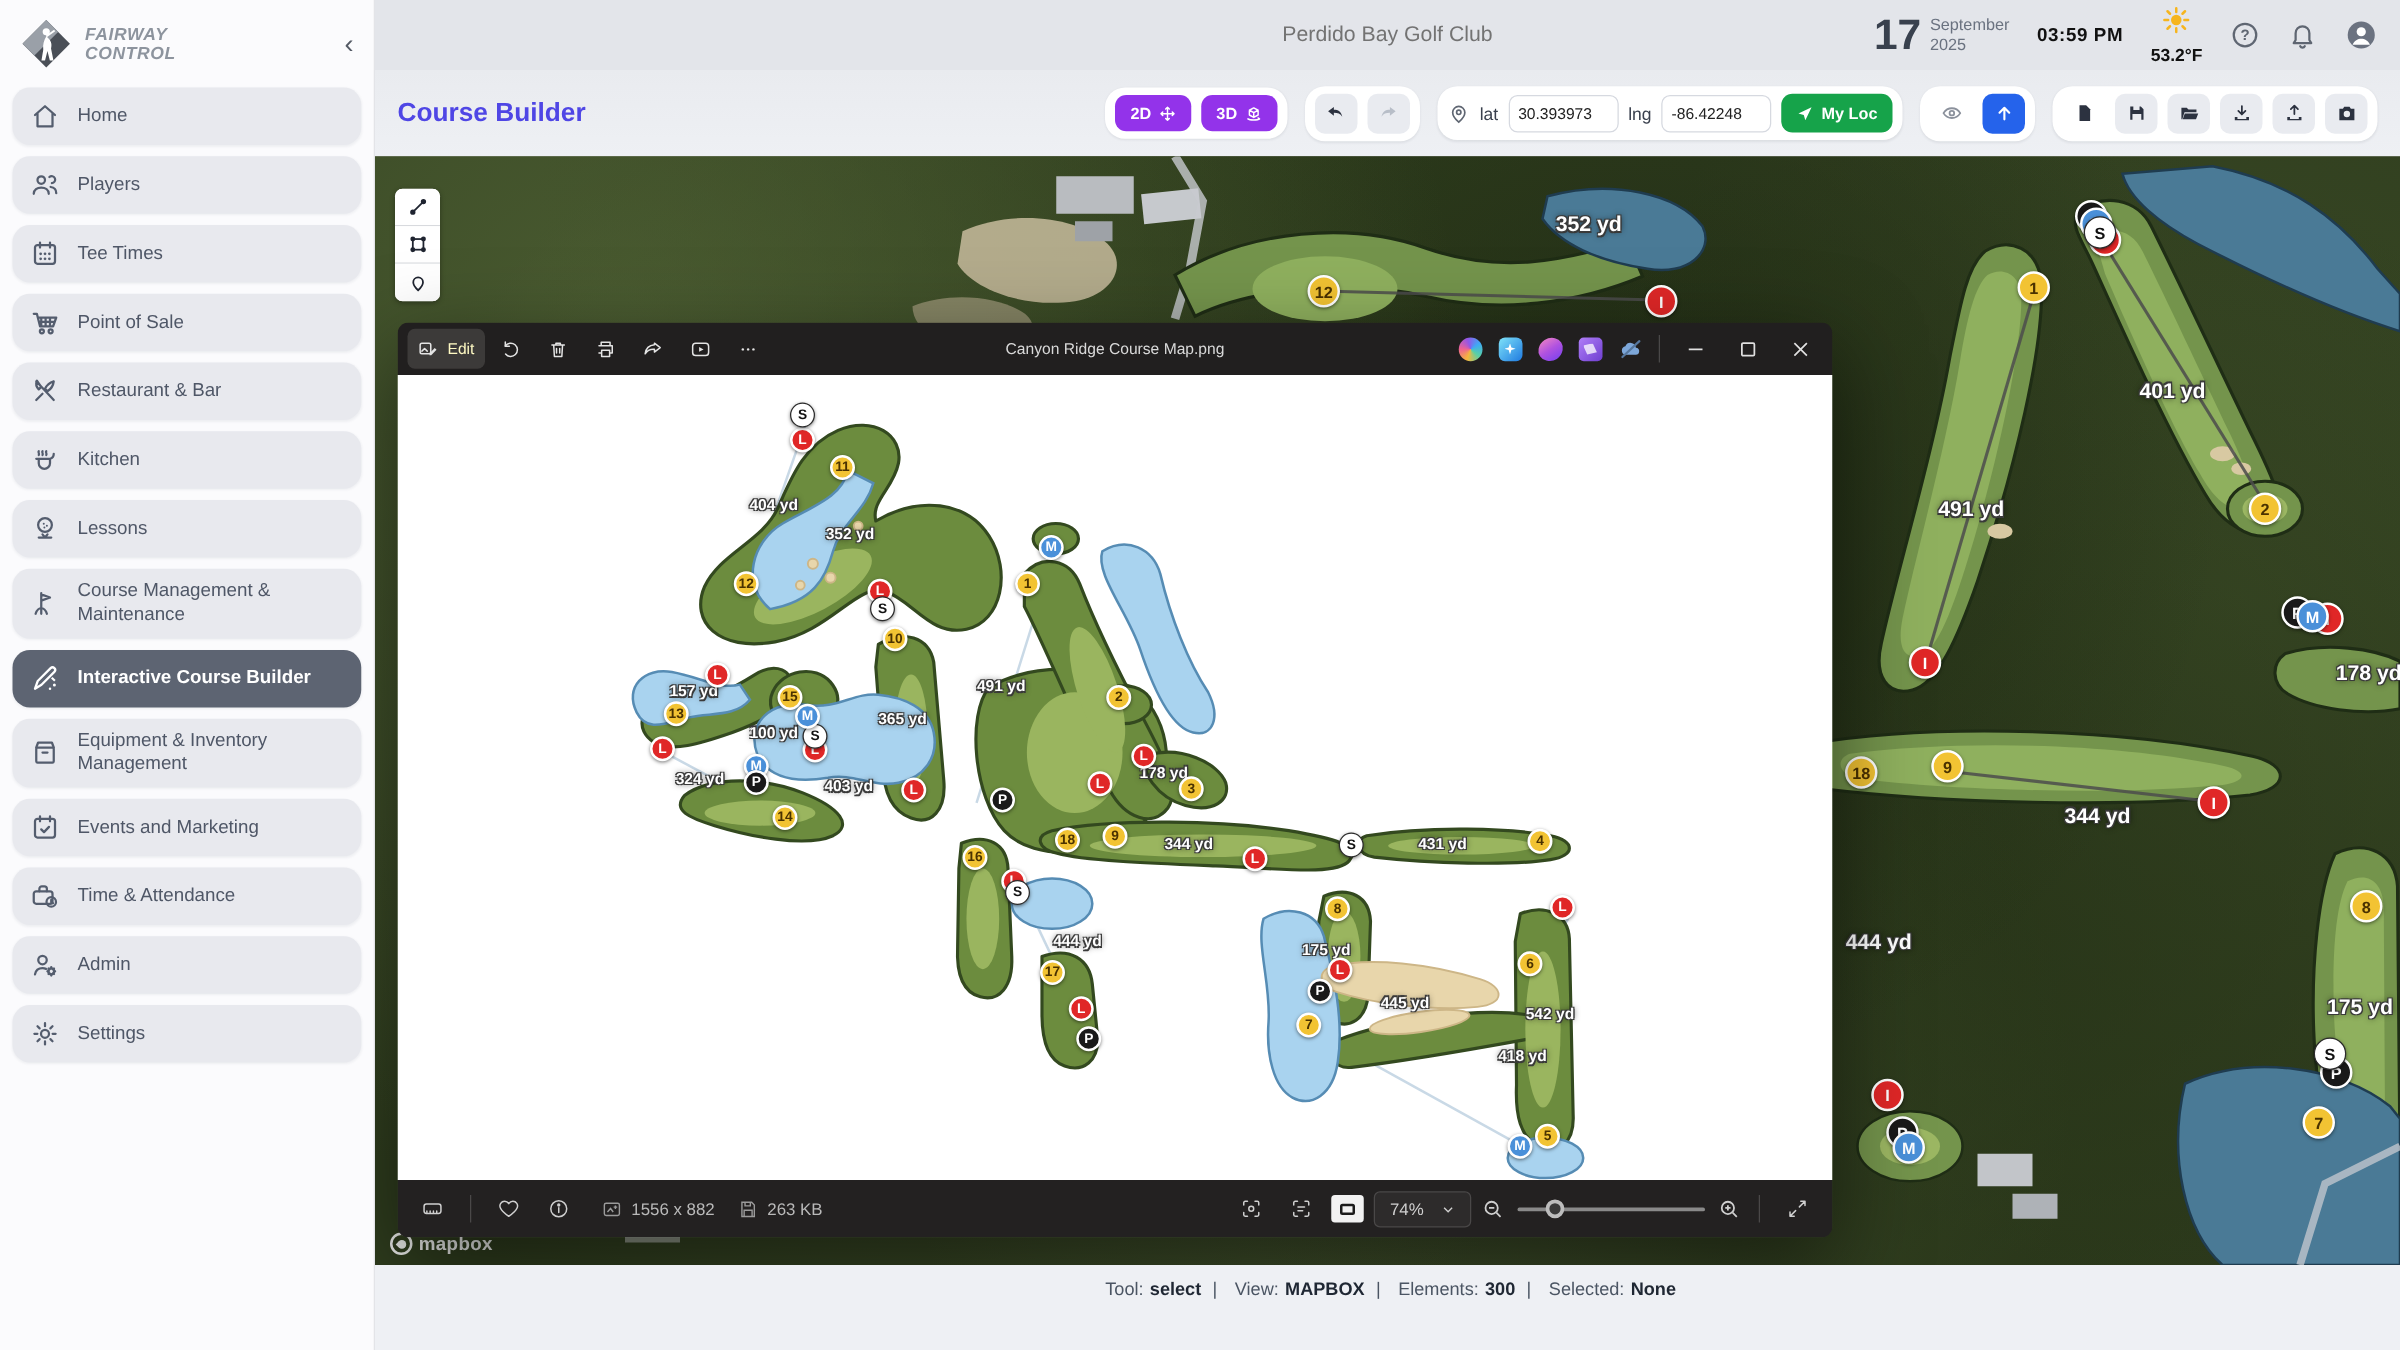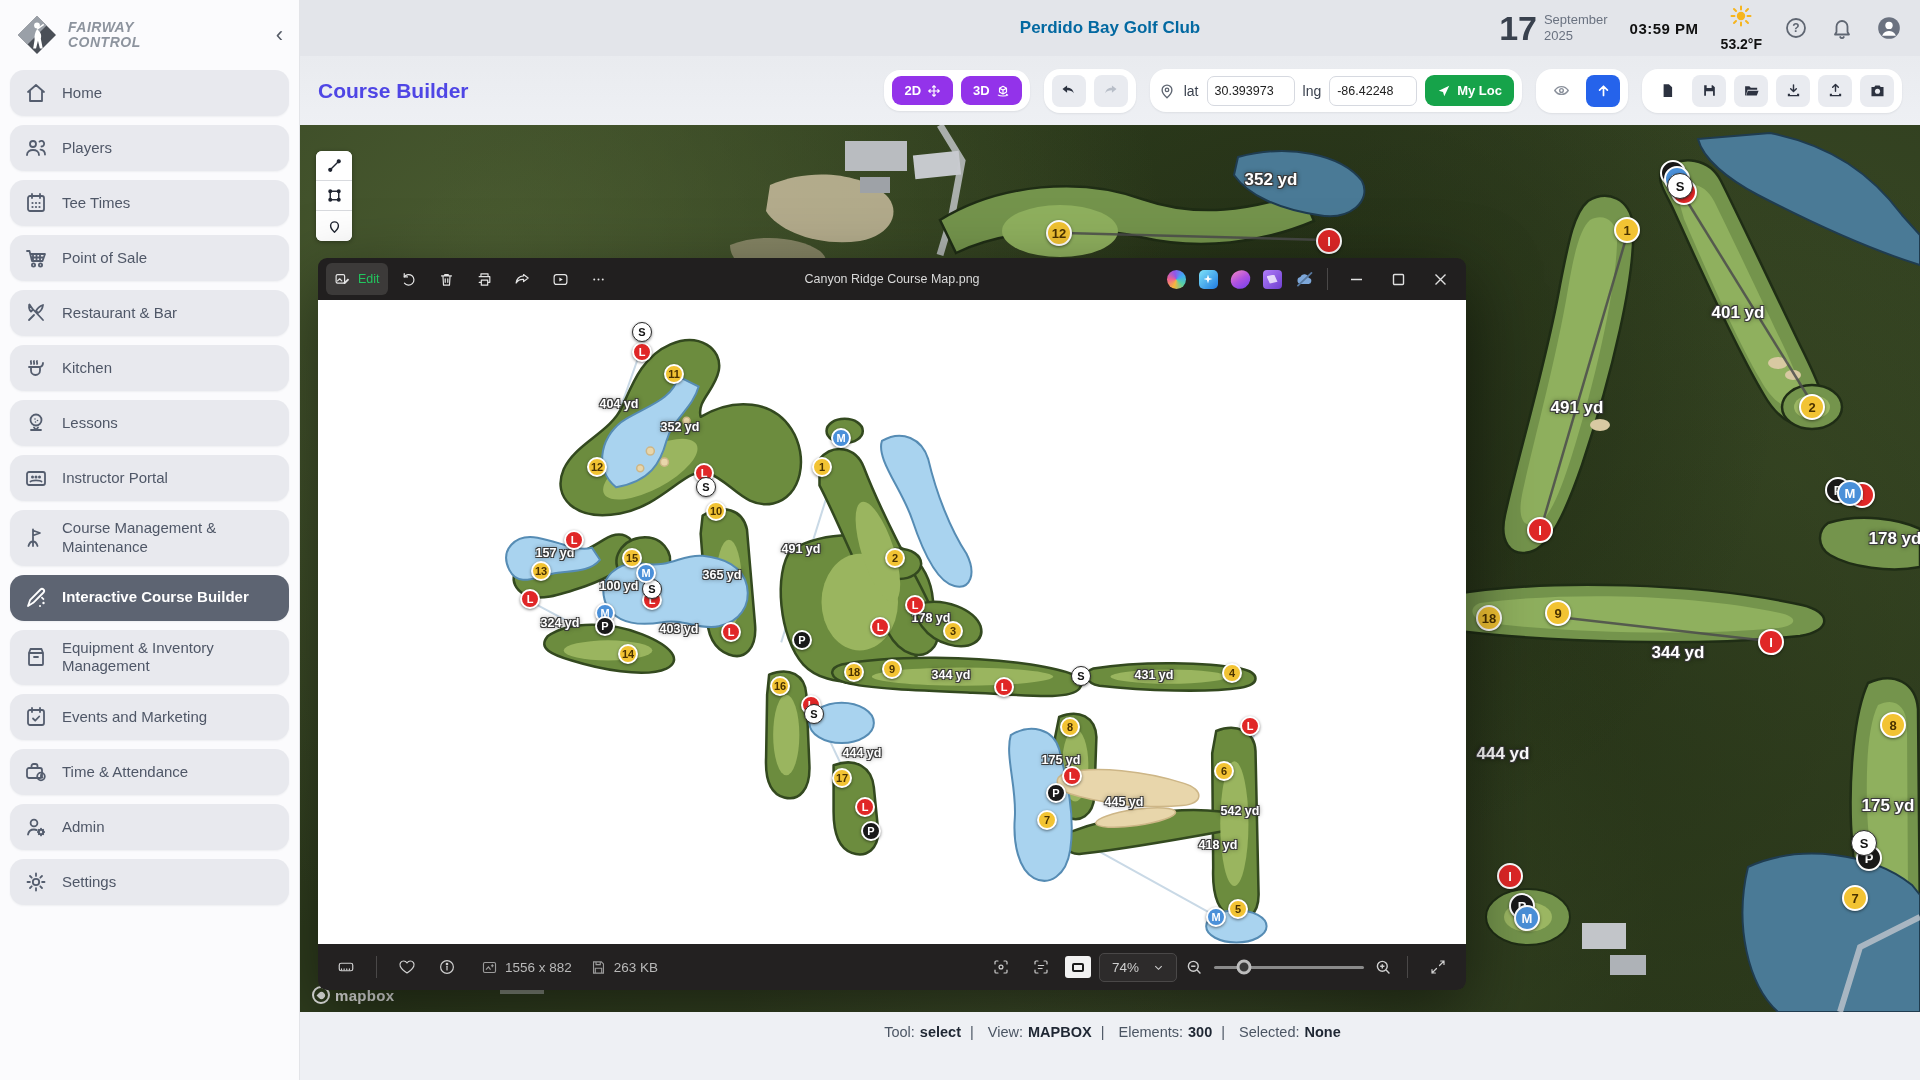--- a/index.html
+++ b/index.html
@@ -18,21 +18,21 @@
   .item svg { width:24px; height:24px; stroke:#545d6e; stroke-width:1.8; fill:none; stroke-linecap:round; stroke-linejoin:round; flex:0 0 24px; }
   .item .fillbit { fill:#545d6e; stroke:none; }
   .item.active { background:#5d6472; color:#fff; font-weight:600; }
   .item.active svg { stroke:#fff; }
   .item.active .fillbit { fill:#fff; }
   .item .lbl { line-height:1.25; }
 
   
   .main { position:relative; flex:1; height:1080px; }
   .topbar { position:relative; height:56px; background:#e3e5ea; display:flex; align-items:center; }
-  .club-title { position:absolute; left:50%; transform:translateX(-50%); font-size:17px; font-weight:bold; color:#0369a1; }
+  .club-title { position:absolute; left:50%; transform:translateX(-50%); font-size:17px; font-weight:normal; color:#737373; }
   .top-right { position:absolute; right:18px; display:flex; align-items:center; gap:22px; }
   .date-block { display:flex; align-items:center; gap:7px; }
   .date-day { font-size:34px; font-weight:bold; color:#39414e; line-height:1; }
   .date-my { font-size:13px; color:#6a7280; line-height:1.25; }
   .time-txt { font-size:15px; font-weight:bold; color:#111; letter-spacing:.5px; }
   .temp-wrap { display:flex; align-items:center; gap:8px;flex-direction:column; }
   .temp-txt { font-size:14px; font-weight:bold; color:#111; }
   .ticon { width:24px; height:24px; }
   .avatar-circle { width:26px; height:26px; }
 
@@ -84,21 +84,21 @@
   .mapbox-attr { position:absolute; left:12px; bottom:8px; display:flex; align-items:center; gap:5px; color:#fff; opacity:.92; }
   .mapbox-attr .mb-circle { width:18px; height:18px; border-radius:50%; border:2px solid #fff; display:flex; align-items:center; justify-content:center; }
   .mapbox-attr .mb-core { width:7px; height:7px; background:#fff; border-radius:50% 50% 50% 0; transform:rotate(45deg); }
   .mapbox-attr .mb-text { font-size:15px; font-weight:bold; letter-spacing:.3px; }
 
   
   .viewer { position:absolute; left:18px; top:133px; width:1148px; height:732px; border-radius:9px; overflow:hidden; box-shadow:0 24px 70px rgba(0,0,0,.5); display:flex; flex-direction:column; z-index:20; }
   .v-titlebar { height:42px; background:#211f1f; display:flex; align-items:center; padding:0 6px 0 8px; position:relative; flex:0 0 42px; }
   .v-title { position:absolute; left:50%; transform:translateX(-50%); color:#d9d9d9; font-size:12.5px; }
   .v-left { display:flex; align-items:center; gap:4px; }
-  .v-btn { display:flex; align-items:center; justify-content:center; gap:7px; height:32px; min-width:34px; background:transparent; border:none; border-radius:6px; color:#22c55e; font-size:12.5px; cursor:pointer; padding:0 8px; }
+  .v-btn { display:flex; align-items:center; justify-content:center; gap:7px; height:32px; min-width:34px; background:transparent; border:none; border-radius:6px; color:#fef9c3; font-size:12.5px; cursor:pointer; padding:0 8px; }
   .v-btn svg { width:17px; height:17px; stroke:#e4e4e4; stroke-width:1.7; fill:none; stroke-linecap:round; stroke-linejoin:round; }
   .v-btn .vsolid { fill:#e4e4e4; stroke:none; }
   .v-btn.sel { background:#3c3a39; }
   .v-right { margin-left:auto; display:flex; align-items:center; gap:2px; }
   .appicon { width:30px; height:32px; display:flex; align-items:center; justify-content:center; cursor:pointer; }
   .ai-copilot { width:19px; height:19px; border-radius:50%; background:conic-gradient(from 200deg,#f6b73c,#ef6292,#9256e8,#3fa9f5,#58d0a5,#f6b73c); }
   .ai-photos { width:19px; height:19px; border-radius:5px; background:linear-gradient(135deg,#7fe3f9,#1f7ae0); position:relative; }
   .ai-photos::after { content:""; position:absolute; left:5px; top:5px; width:9px; height:9px; background:#fff; clip-path:polygon(50% 0,62% 38%,100% 50%,62% 62%,50% 100%,38% 62%,0 50%,38% 38%); }
   .ai-designer { width:19px; height:19px; background:linear-gradient(135deg,#f98bc0,#b052e0,#6f3ff0); border-radius:62% 45% 58% 45%; transform:rotate(12deg); }
   .ai-clipchamp { width:19px; height:19px; border-radius:4px; background:linear-gradient(135deg,#b07ef8,#6f3fd0); position:relative; }
@@ -203,30 +203,20 @@
       </div>
       <div class="item">
         <svg viewBox="0 0 24 24">
             <circle cx="12" cy="9" r="5.5"></circle>
             <circle class="fillbit" cx="11" cy="8" r=".8"></circle>
             <circle class="fillbit" cx="13.5" cy="9.5" r=".8"></circle>
             <circle class="fillbit" cx="11.5" cy="11" r=".8"></circle>
             <path d="M7 19h10M10 16.5l2 2.5 2-2.5"></path>
           </svg>
         <span class="lbl">Lessons</span>
-      </div>
-      <div class="item">
-        <svg viewBox="0 0 24 24">
-            <rect x="3" y="6" width="18" height="13" rx="2"></rect>
-            <circle class="fillbit" cx="8.5" cy="11" r="1.5"></circle>
-            <circle class="fillbit" cx="12" cy="11" r="1.5"></circle>
-            <circle class="fillbit" cx="15.5" cy="11" r="1.5"></circle>
-            <path d="M6.5 15.5c1.2-1.6 9.8-1.6 11 0"></path>
-          </svg>
-        <span class="lbl">Instructor Portal</span>
       </div>
       <div class="item">
         <svg viewBox="0 0 24 24">
             <path d="M9 20V3.5M9 4.5l7 2.5-7 2.5M4.5 20c.8-3 3-4.5 4.5-4.5s3.7 1.5 4.5 4.5"></path>
           </svg>
         <span class="lbl">Course Management &amp; Maintenance</span>
       </div>
       <div class="item active">
         <svg viewBox="0 0 24 24">
             <path d="M4 20l2.2-6.2L16.5 3.5a2.1 2.1 0 0 1 3 3L9.2 16.8 4 20z"></path>

